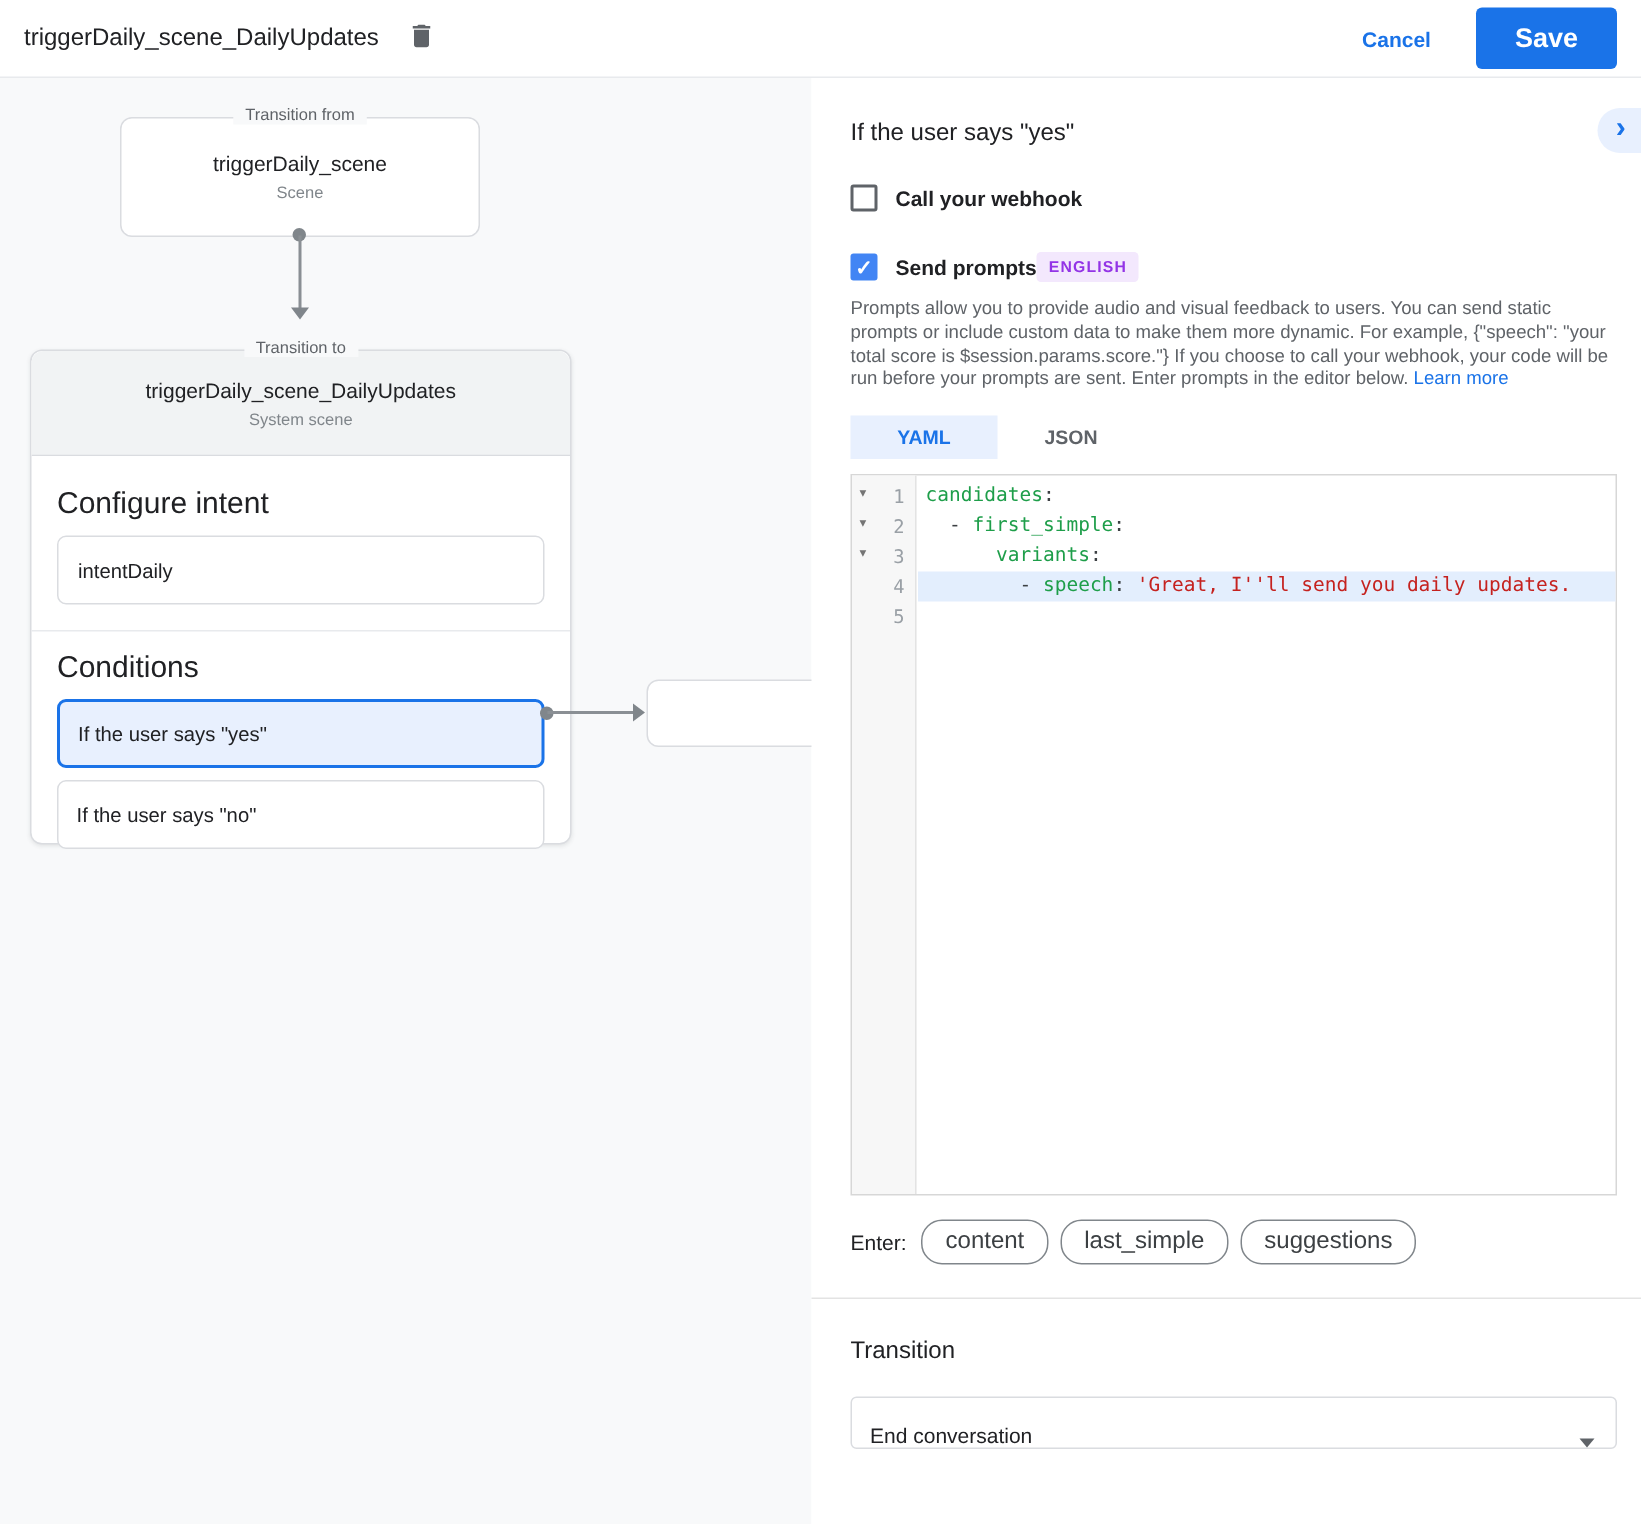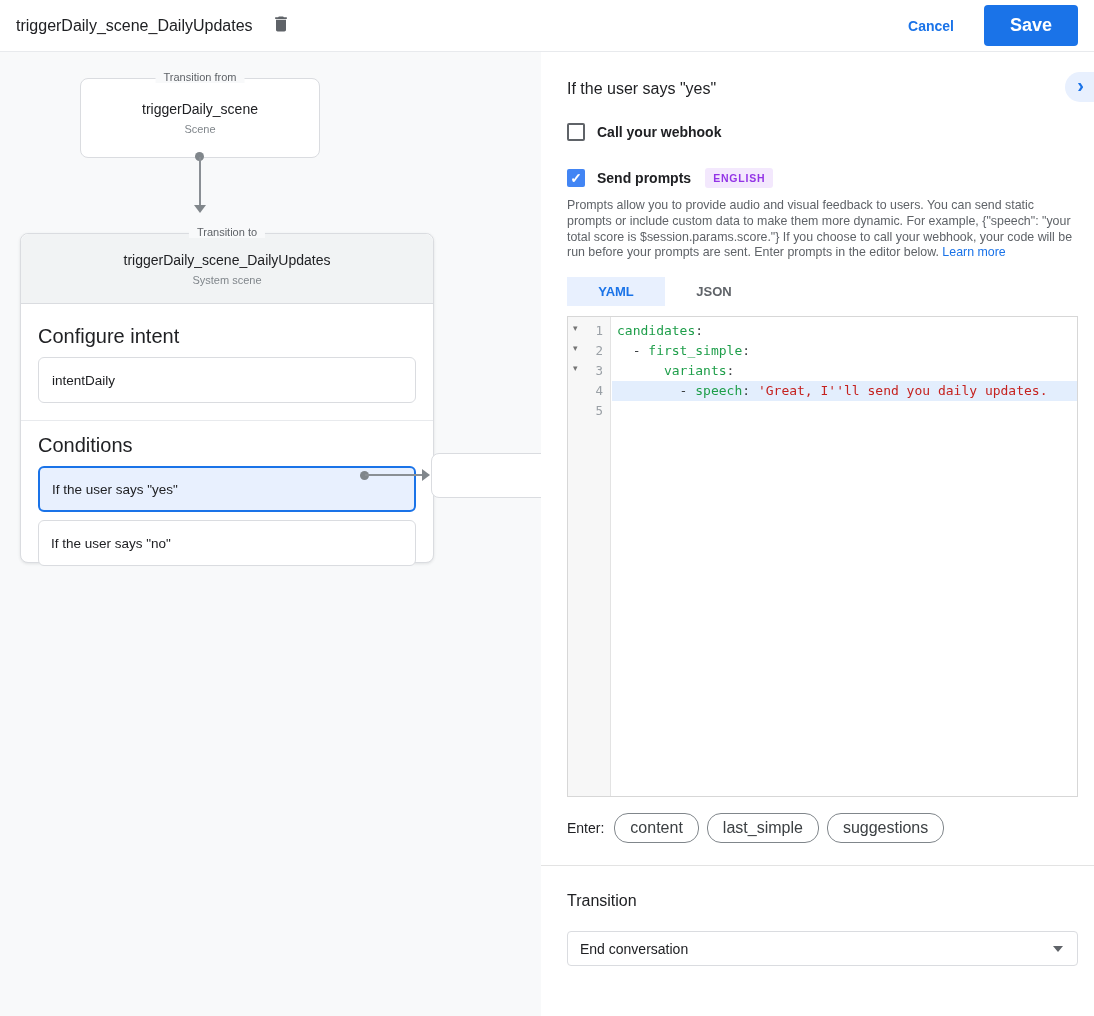--- a/index.html
+++ b/index.html
@@ -27,21 +27,21 @@
   .node-subtitle { font-size:11px; color:#80868b; margin-top:6px; }
 
   .conn-dot { position:absolute; width:9px; height:9px; border-radius:50%; background:#80868b; }
   .vline { position:absolute; width:2px; background:#8a8f94; }
   .hline { position:absolute; height:2px; background:#8a8f94; }
   .arrow-down { position:absolute; width:0; height:0; border-left:6px solid transparent;
                 border-right:6px solid transparent; border-top:8px solid #80868b; }
   .arrow-right { position:absolute; width:0; height:0; border-top:6px solid transparent;
                  border-bottom:6px solid transparent; border-left:8px solid #80868b; }
 
-  .scene-card { position:absolute; left:20px; top:181px; width:414px; height:330px; background:#fff;
+  .scene-card { position:absolute; left:20px; top:181px; width:361px; height:330px; background:#fff;
                 border:1px solid #dadce0; border-radius:8px; box-shadow:0 1px 3px rgba(60,64,67,.12); }
   .scene-header { height:70px; background:#f1f3f4; border-bottom:1px solid #dadce0; border-radius:8px 8px 0 0;
                   display:flex; flex-direction:column; align-items:center; justify-content:center; }
   .scene-body { padding:0 17px; }
   .section-label { font-size:20px; color:#202124; margin-top:21px; }
   .intent-box { margin-top:9px; height:46px; border:1px solid #dadce0; border-radius:6px; background:#fff;
                 display:flex; align-items:center; padding-left:13px; font-size:13.5px; color:#202124; }
   .card-divider { border-top:1px solid #e8eaed; margin:17px -17px 0 -17px; }
   .cond { margin-top:9px; height:46px; border-radius:6px; display:flex; align-items:center;
           padding-left:12px; font-size:13.5px; color:#202124; cursor:pointer; }
@@ -57,21 +57,21 @@
   .collapse-pill { position:absolute; top:20px; right:0; width:29px; height:30px; background:#e8f0fe;
                    border:none; border-radius:15px 0 0 15px; display:flex; align-items:center;
                    justify-content:center; cursor:pointer; }
   .collapse-pill span { color:#1a73e8; font-size:20px; font-weight:700; line-height:1; transform:translate(1px,-2px); }
 
   .check-row { display:flex; align-items:center; margin-top:25px; }
   .checkbox { width:18px; height:18px; border:2px solid #5f6368; border-radius:2px; background:#fff; flex:none; cursor:pointer; }
   .checkbox.checked { background:#4285f4; border:none; display:flex; align-items:center; justify-content:center; }
   .checkbox.checked span { color:#fff; font-size:14px; font-weight:700; line-height:1; }
   .check-label { margin-left:12px; font-size:14px; font-weight:700; color:#202124; }
-  .lang-badge { margin-left:14px; background:#f3e8fd; color:#9334e6; font-size:10.5px; font-weight:700;
+  .lang-badge { background:#f3e8fd; color:#9334e6; font-size:10.5px; font-weight:700;
                 letter-spacing:.8px; padding:4px 8px; border-radius:3px; }
   .check-row.second { margin-top:27px; }
 
   .desc { margin-top:10px; width:513px; font-size:12.4px; line-height:15.8px; color:#5f6368; }
   .link { color:#1a73e8; text-decoration:none; cursor:pointer; }
 
   .tabs { margin-top:16px; display:flex; }
   .tab { width:98px; height:29px; display:flex; align-items:center; justify-content:center;
          font-size:13px; font-weight:700; color:#5f6368; cursor:pointer; }
   .tab.active { background:#e8f0fe; color:#1a73e8; }
@@ -92,21 +92,21 @@
 
   .insert-row { margin-top:16px; display:flex; align-items:center; }
   .insert-label { font-size:14px; color:#202124; margin-right:10px; }
   .pill { border:1px solid #80868b; border-radius:14px; background:#fff; padding:5px 15px; font-size:16px;
           color:#3c4043; margin-right:8px; cursor:pointer; font-family:inherit;text-align:center; }
 
   .panel-divider { border:none; border-top:1px solid #e3e3e3; margin:22px -16px 0 -26px; }
   .transition-heading { margin-top:26px; font-size:16px; font-weight:400; color:#202124; }
   .desc2 { margin-top:12px; width:508px; font-size:12.4px; line-height:15.8px; color:#5f6368; }
   .dropdown { margin-top:21px; width:511px; height:35px; border:1px solid #dadce0; border-radius:4px;
-              display:flex; align-items:center; padding:0 14px 0 12px; cursor:pointer; background:#fff; }
+              display:flex; align-items:flex-end; padding:0 14px 0 12px; cursor:pointer; background:#fff; }
   .dropdown-value { font-size:14px; color:#202124; }
   .dropdown-caret { margin-left:auto; width:0; height:0; border-left:5px solid transparent;
                     border-right:5px solid transparent; border-top:6px solid #5f6368; }
 </style>
 </head>
 <body>
 
 <div class="app">
 
   <div class="topbar">

